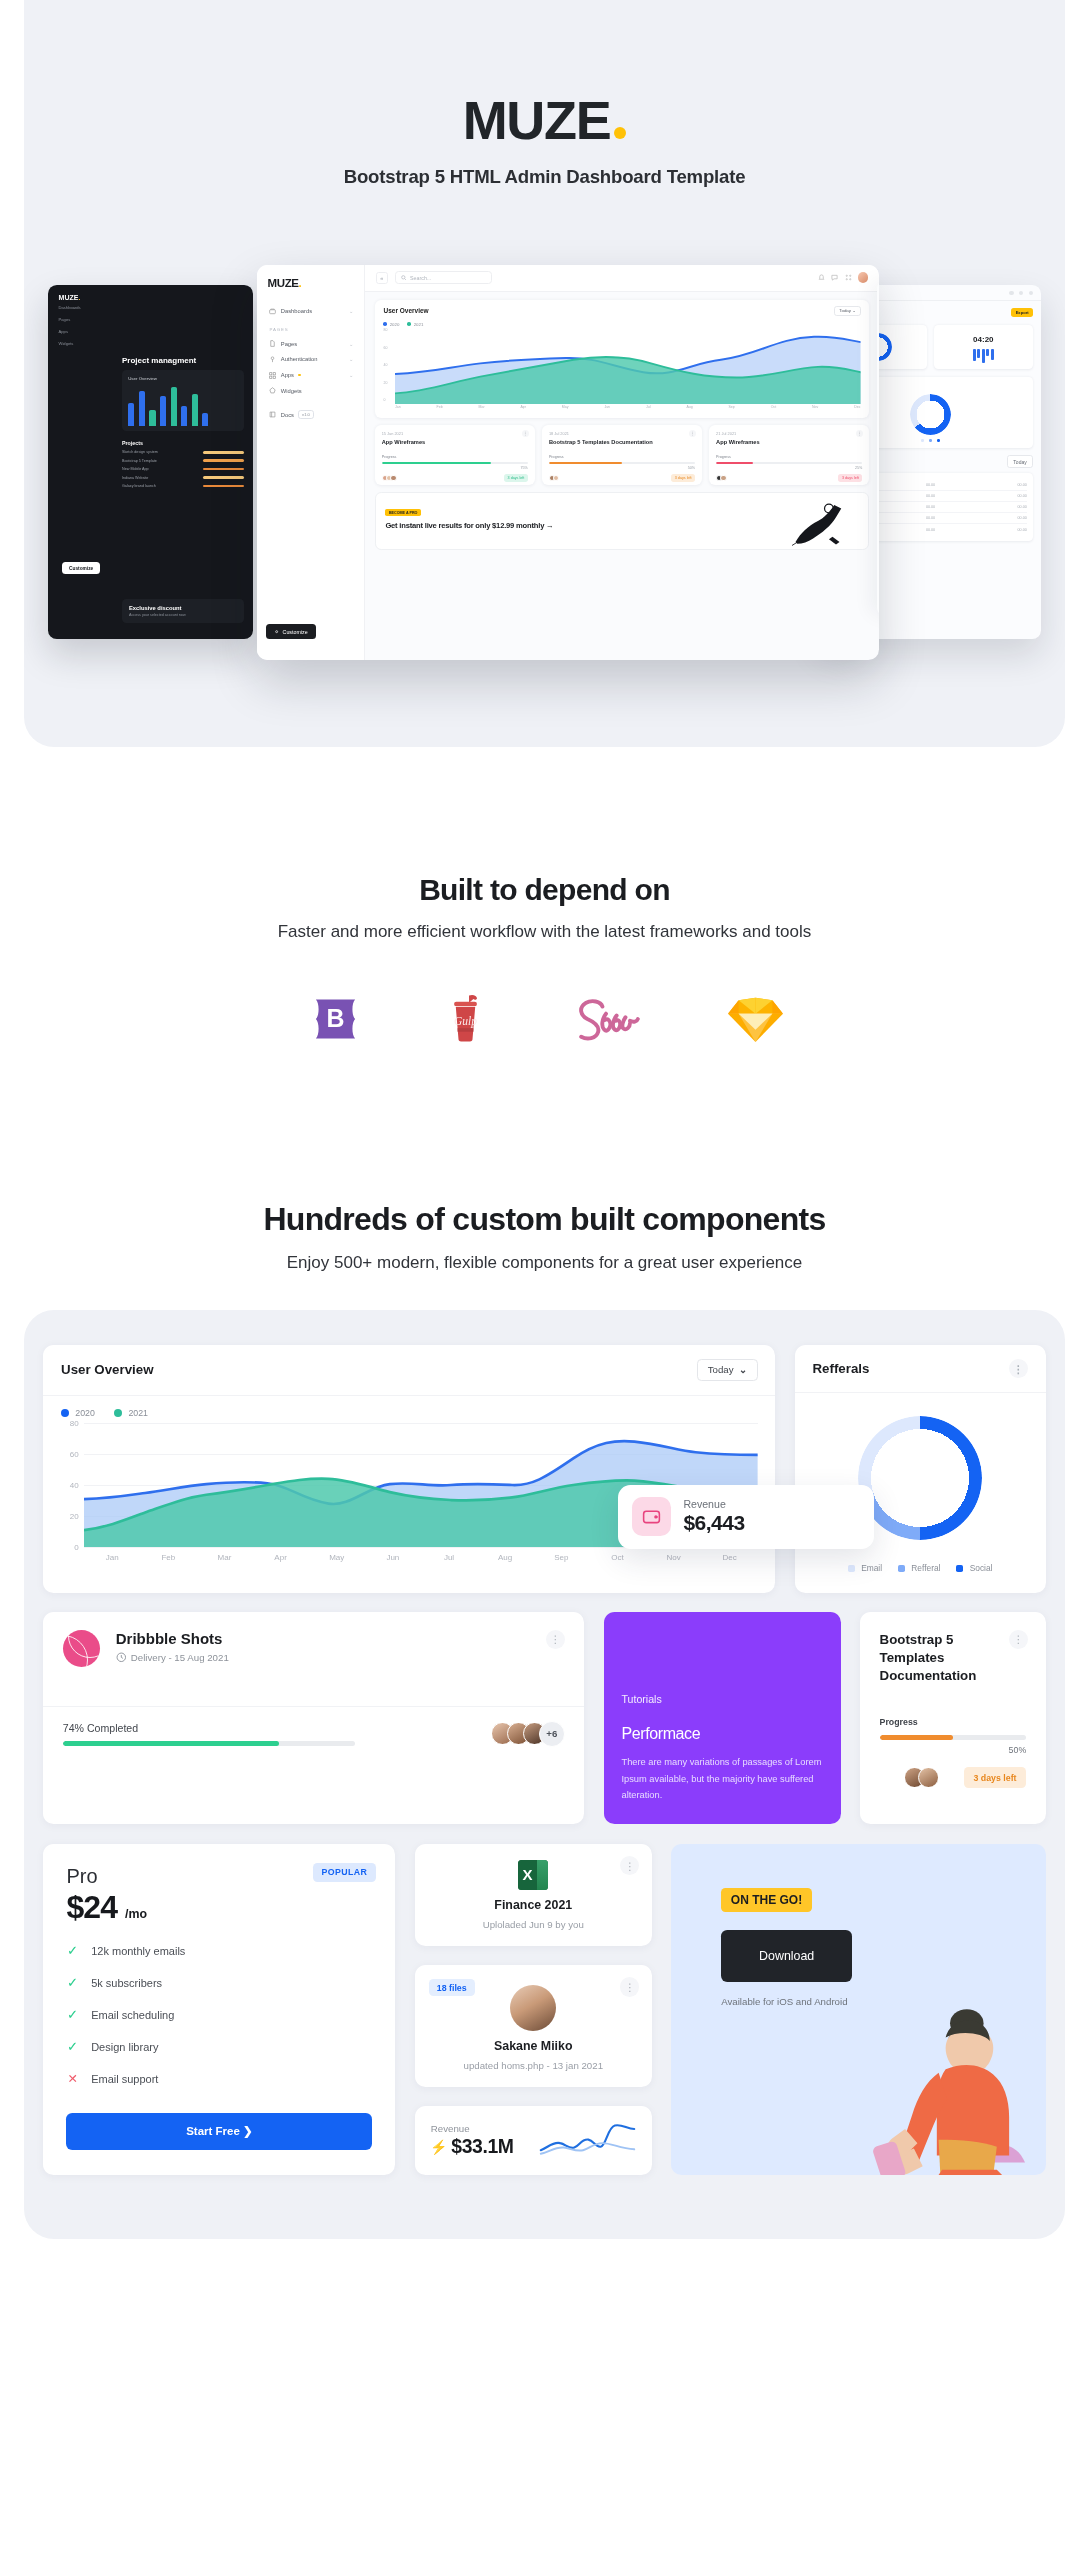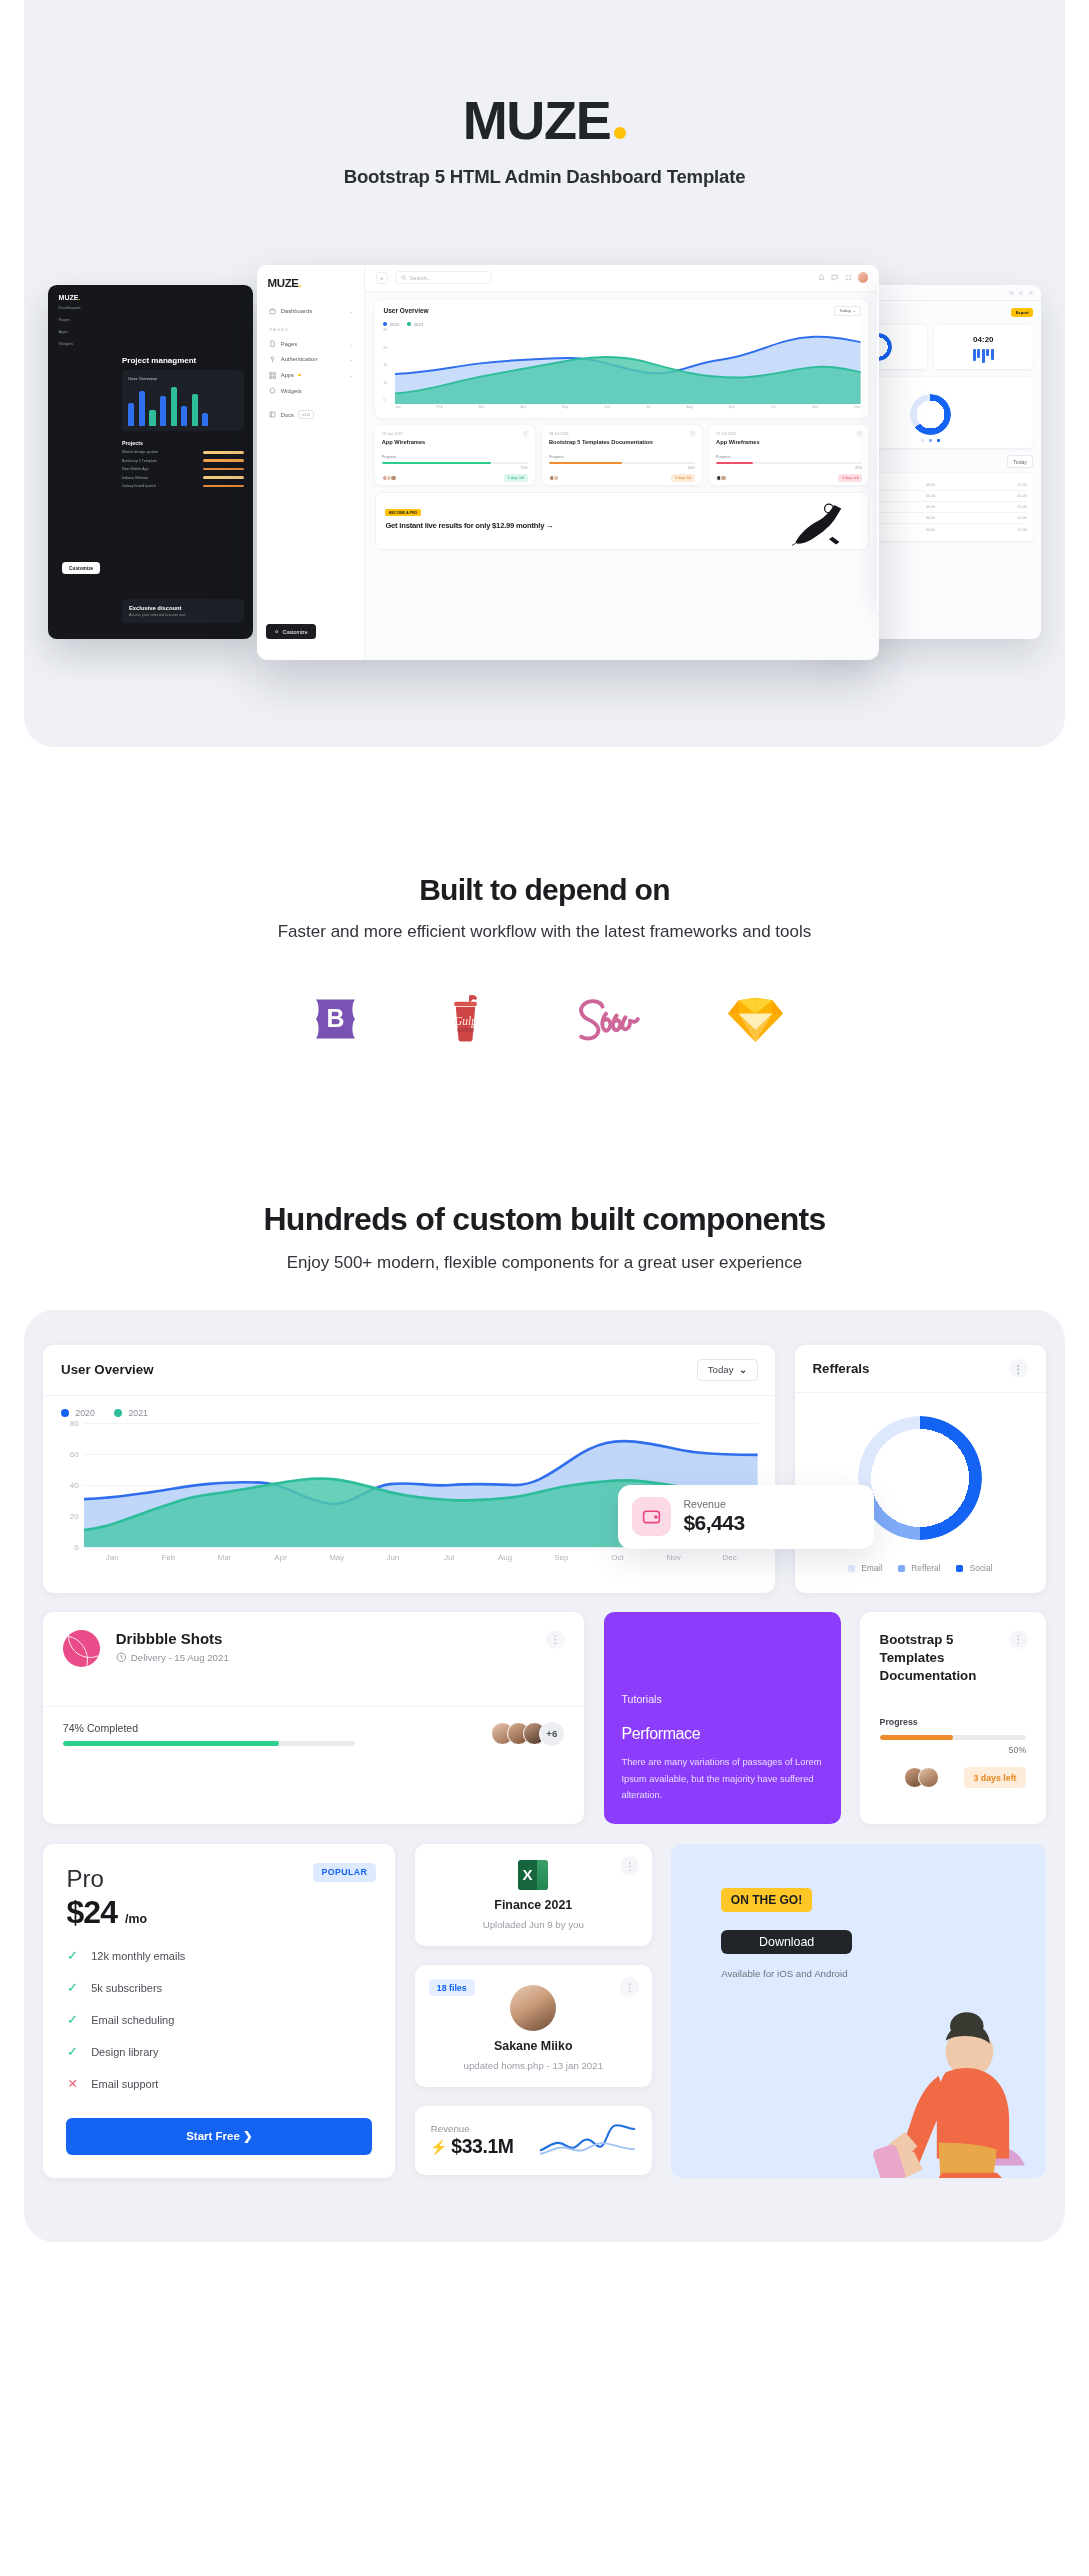--- a/index.html
+++ b/index.html
@@ -297,21 +297,21 @@
     padding: 12.4px 14px; display:flex; align-items:center; gap:12.4px; z-index: 5;
   }
   .rev-ic { width:39px;height:39px;border-radius:10.6px;background:#fcd9e7;display:flex;align-items:center;justify-content:center;flex:none;}
   .rev-l { font-size:10.6px; color:#6b7078;}
   .rev-v { font-size:21px; font-weight:800; color:#1b1d21; letter-spacing:-0.5px; margin-top:0.9px;}
 
   
   .pricing { flex:0 0 352px; padding: 21px 23px 23px; position:relative;}
   .popular { position:absolute; right:19.4px; top:19.4px; background:#dde9fe; color:#1463f3; font-size:8.8px; font-weight:800;
     border-radius:4.4px; padding:4.4px 8.8px; letter-spacing:0.4px;}
-  .pr-name { font-size:24px; color:#2b2e34; }
+  .pr-name { font-size:20px; color:#2b2e34; }
   .pr-price { font-size:32px; font-weight:800; color:#17191d; letter-spacing:-0.9px; margin-top:1.8px;}
   .pr-price small { font-size:12.4px; font-weight:700; letter-spacing:0; }
   .feat { display:flex; align-items:center; gap:12.4px; font-size:11px; color:#4a4e55; margin-top:17px;}
   .cta { margin-top:26.5px; background:#1463f3; color:#fff; text-align:center; border-radius:6.2px;
     padding:11.5px 0; font-size:11.5px; font-weight:700;}
 
   
   .midcol { flex:0 0 237px; display:flex; flex-direction:column; gap:19.4px;}
   .fc { background:#fff; border-radius:10.6px; box-shadow:0 1.8px 8.8px rgba(30,40,70,.05); padding:16px; position:relative; text-align:center;}
   .fc .nm { font-size:12.4px; font-weight:800; color:#1b1d21; margin-top:8.8px;}
@@ -324,21 +324,21 @@
   .pp { width:46px;height:46px;border-radius:50%;margin:3.5px auto 0;
     background:linear-gradient(150deg,#e9cdb8 0%,#c99a78 45%,#6b4a36 100%);}
   .revcard { background:#fff; border-radius:10.6px; box-shadow:0 1.8px 8.8px rgba(30,40,70,.05); padding:14px 16px; display:flex; align-items:center;}
   .revcard .l { font-size:9.7px; color:#8f949c;}
   .revcard .v { font-size:19.4px; font-weight:800; color:#17191d; letter-spacing:-0.4px; margin-top:1.8px; display:flex; align-items:center; gap:3.5px;}
 
   
   .dl { flex:1; background:#deeaff; border-radius:10.6px; padding: 44px 0 0 50px; position:relative; overflow:hidden;}
   .dl .tag { background:#ffc628; color:#1b1d21; font-size:12px; font-weight:800; border-radius:4.4px; padding:5.3px 9.7px; display:inline-block;}
   .dl .h { font-size:26px; font-weight:800; color:#17191d; letter-spacing:-0.5px; line-height:1.3; margin-top:15px;}
-  .dl .btn { margin-top:17.7px; width:131px; background:#212429; color:#fff; text-align:center; border-radius:6.2px; padding:5px 0; font-size:12.4px;}
+  .dl .btn { margin-top:17.7px; width:131px; background:#212429; color:#fff; text-align:center; border-radius:6.2px; padding:19px 0; font-size:12.4px;}
   .dl .av { font-size:9.7px; color:#6e737b; margin-top:14px;}
   .person { position:absolute; right:21px; bottom:0; width:164px; height:187px;}
 
   .sparkline { flex:none; }
   .icheck { color:#2dcf8f; font-size:13.3px; width:12.4px; text-align:center;}
   .icross { color:#ef5a6a; font-size:12.4px; width:12.4px; text-align:center;}
 </style>
 </head>
 <body>
 

